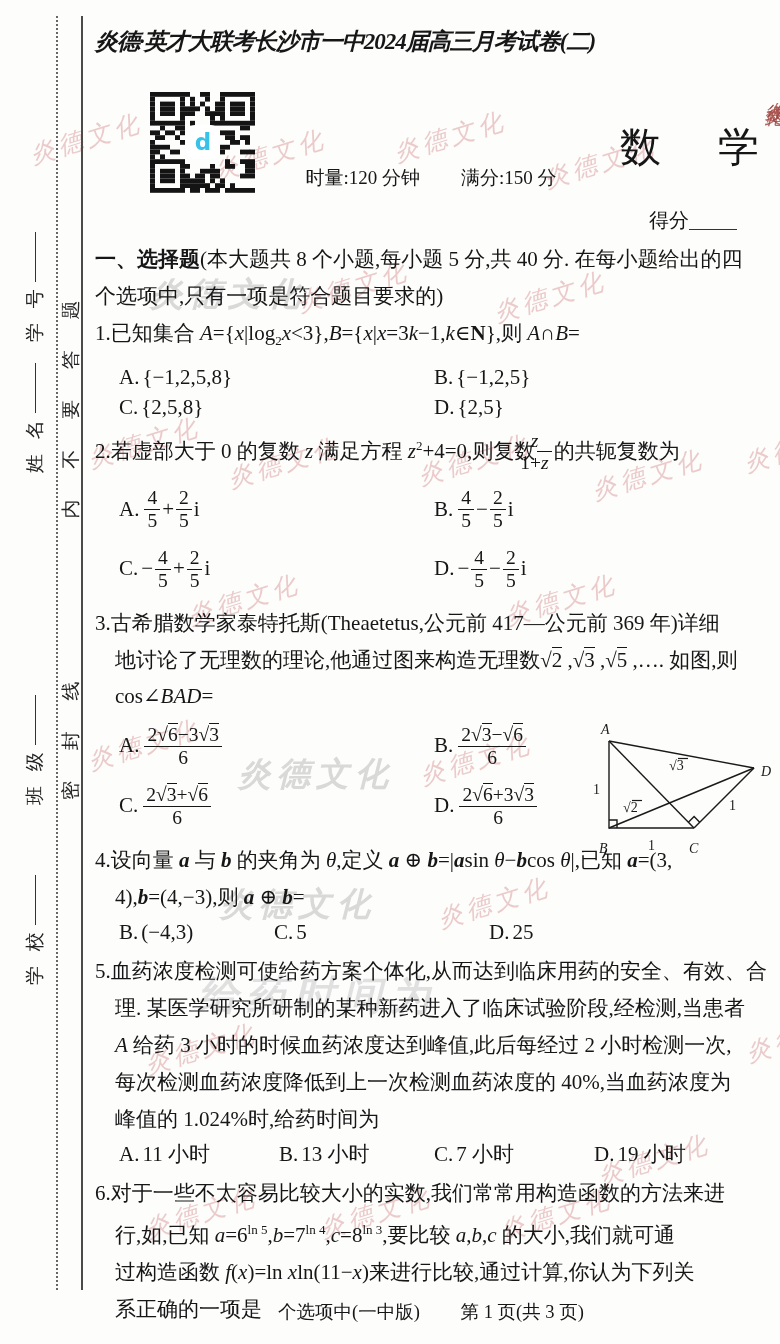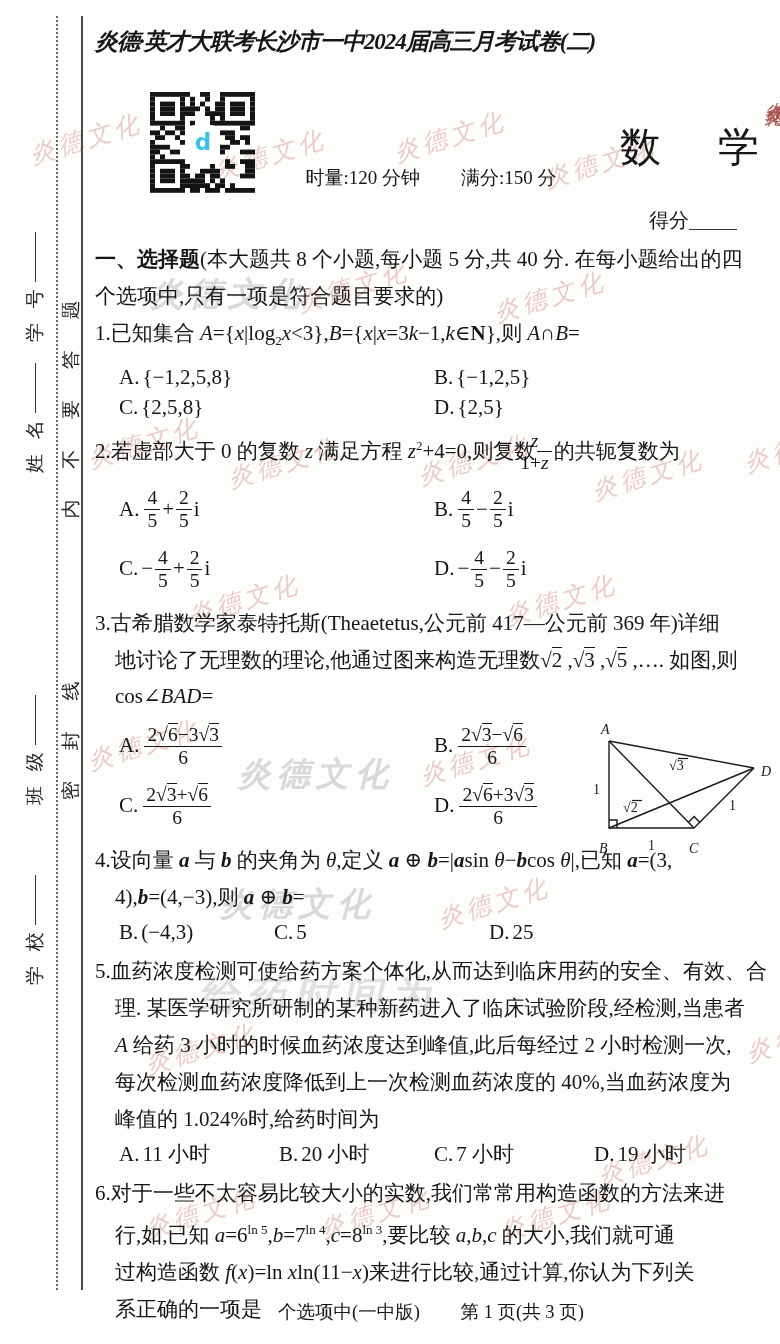--- a/index.html
+++ b/index.html
@@ -429,21 +429,21 @@
         <span class="opt"><span class="olab">B.</span><span>(−4,3)</span></span>
         <span class="opt"><span class="olab">C.</span><span>5</span></span>
         <span class="opt"><span class="olab">D.</span><span>25</span></span>
       </div>
     </div>
 
     <div class="q">
       <p class="qb"><span>5.</span><span>血药浓度检测可使给药方案个体化,从而达到临床用药的安全、有效、合<br>理. 某医学研究所研制的某种新药进入了临床试验阶段,经检测,当患者<br><i>A</i> 给药 3 小时的时候血药浓度达到峰值,此后每经过 2 小时检测一次,<br>每次检测血药浓度降低到上一次检测血药浓度的 40%,当血药浓度为<br>峰值的 1.024%时,给药时间为</span></p>
       <div class="opts g4b plain">
         <span class="opt"><span class="olab">A.</span><span>11 小时</span></span>
-        <span class="opt"><span class="olab">B.</span><span>20 小时</span></span>
+        <span class="opt"><span class="olab">B.</span><span>13 小时</span></span>
         <span class="opt"><span class="olab">C.</span><span>7 小时</span></span>
         <span class="opt"><span class="olab">D.</span><span>19 小时</span></span>
       </div>
     </div>
 
     <div class="q">
       <p class="qb"><span>6.</span><span>对于一些不太容易比较大小的实数,我们常常用构造函数的方法来进<br>行,如,已知 <i>a</i>=6<sup>ln 5</sup>,<i>b</i>=7<sup>ln 4</sup>,<i>c</i>=8<sup>ln 3</sup>,要比较 <i>a</i>,<i>b</i>,<i>c</i> 的大小,我们就可通<br>过构造函数 <i>f</i>(<i>x</i>)=ln <i>x</i>ln(11−<i>x</i>)来进行比较,通过计算,你认为下列关<br>系正确的一项是</span></p>
     </div>
 
   </div>

